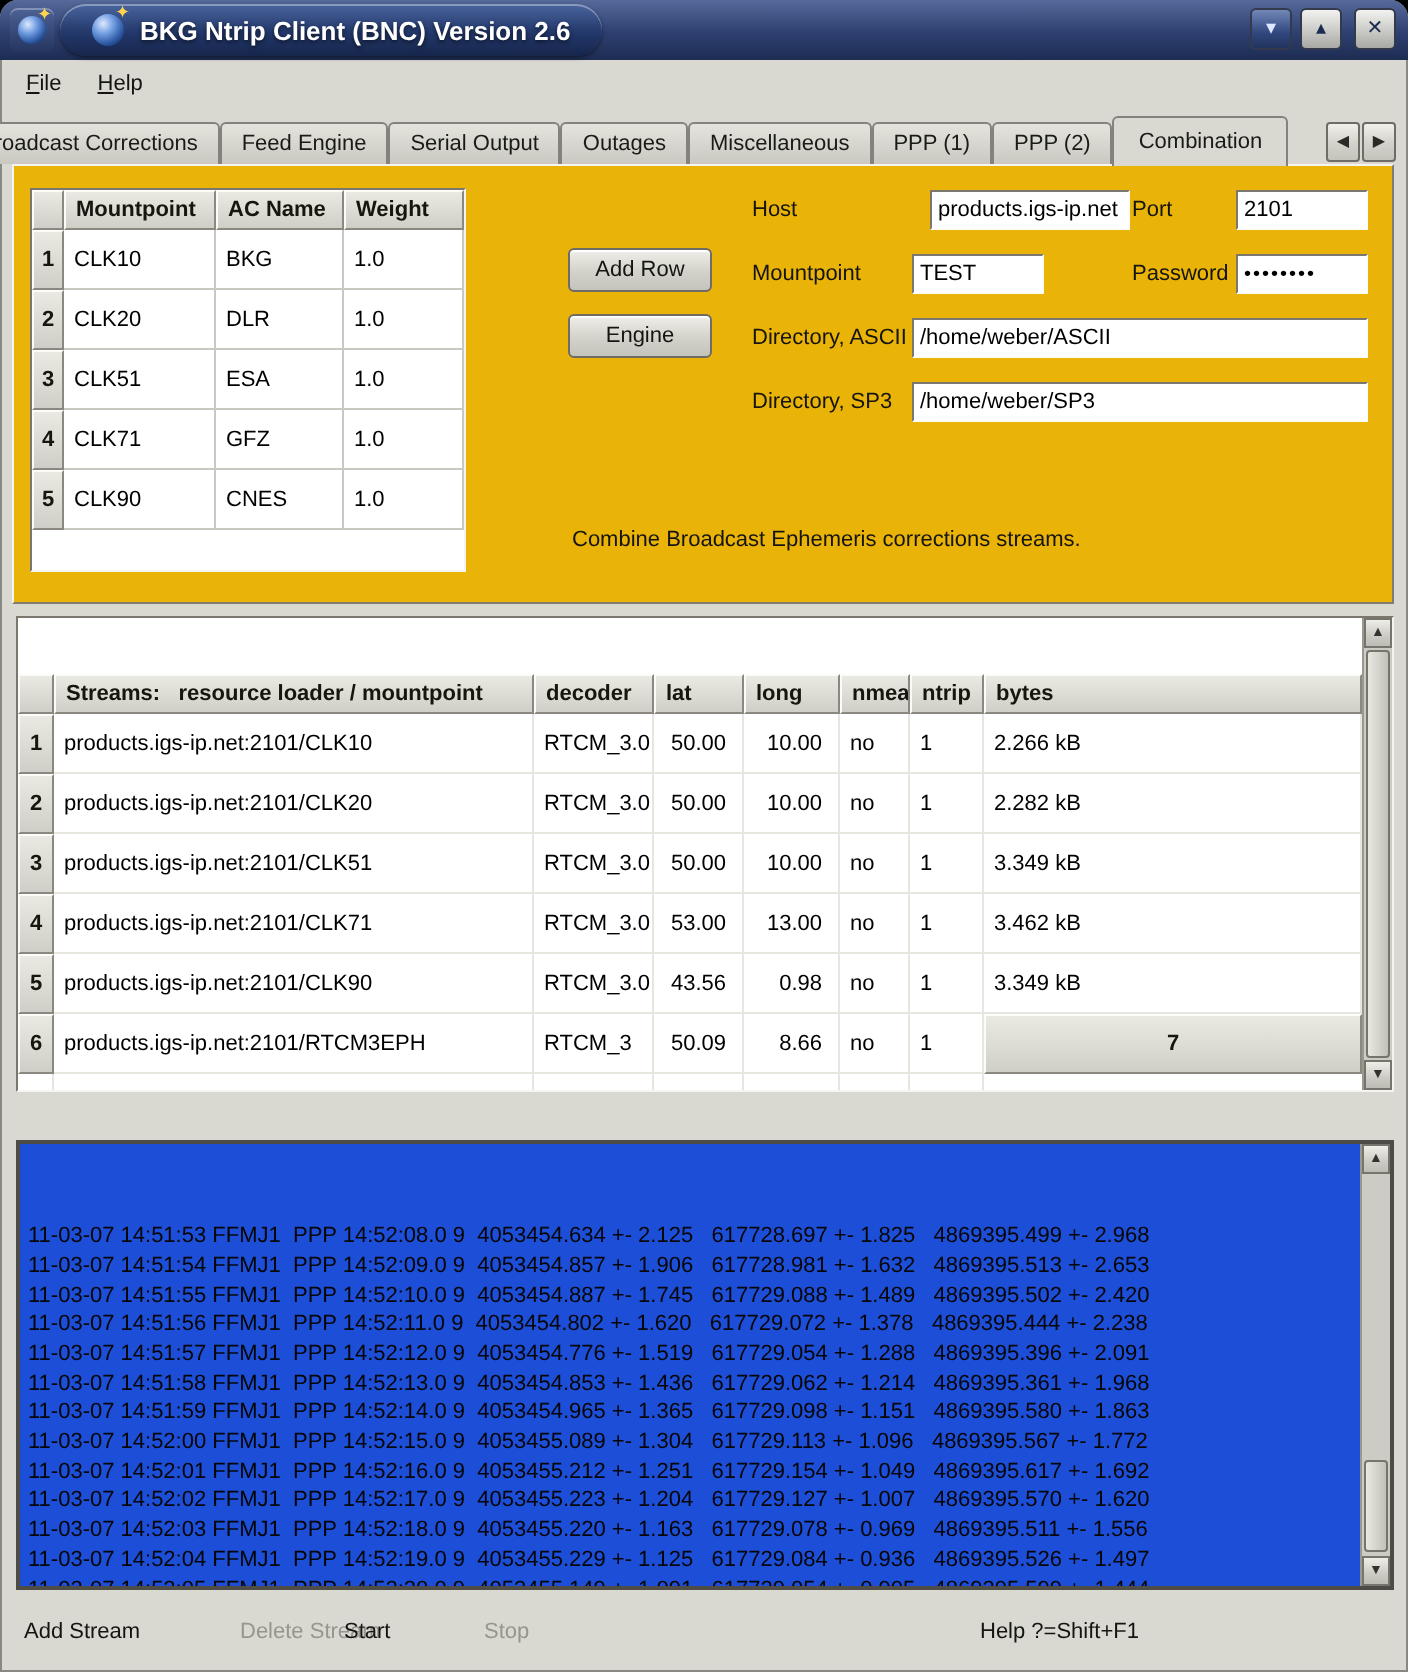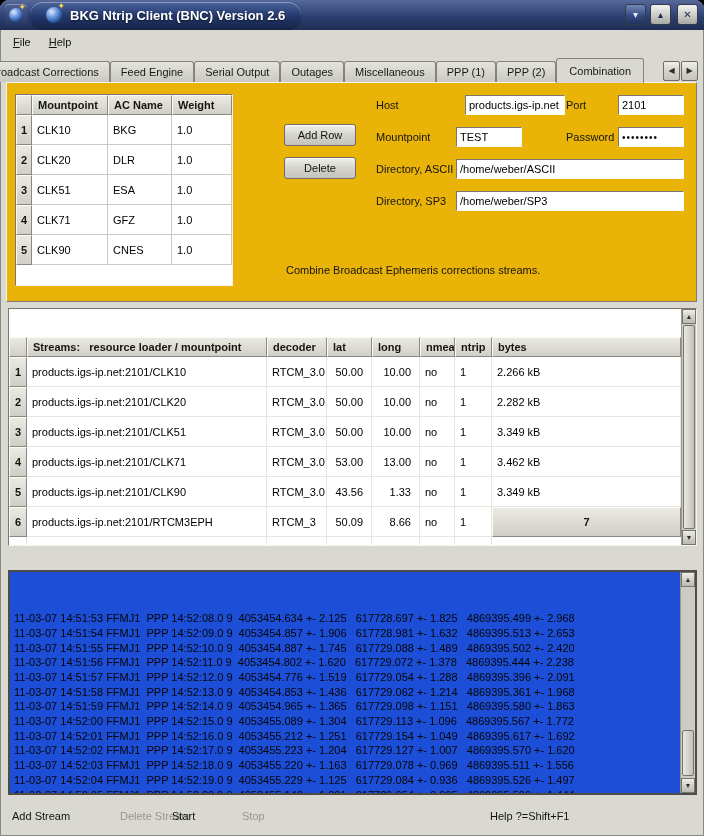--- a/index.html
+++ b/index.html
@@ -214,21 +214,21 @@
         <div class="cc">GFZ</div>
         <div class="cc">1.0</div>
 
         <div class="cnum">5</div>
         <div class="cc">CLK90</div>
         <div class="cc">CNES</div>
         <div class="cc">1.0</div>
       </div>
 
     <button class="btn btn-add">Add Row</button>
-    <button class="btn btn-del">Delete</button>
+    <button class="btn btn-del">Engine</button>
 
     <span class="flabel l-host">Host</span>
     <input class="field f-host" value="products.igs-ip.net" style="">
     <span class="flabel l-port">Port</span>
     <input class="field f-port" value="2101" style="">
     <span class="flabel l-mp">Mountpoint</span>
     <input class="field f-mp" value="TEST" style="">
     <span class="flabel l-pw">Password</span>
     <input class="field f-pw" value="••••••••" style="">
     <span class="flabel l-ascii">Directory, ASCII</span>
@@ -283,21 +283,21 @@
         <div class="scell right">53.00</div>
         <div class="scell right">13.00</div>
         <div class="scell">no</div>
         <div class="scell">1</div>
         <div class="scell">3.462 kB</div>
 
         <div class="snum">5</div>
         <div class="scell">products.igs-ip.net:2101/CLK90</div>
         <div class="scell">RTCM_3.0</div>
         <div class="scell right">43.56</div>
-        <div class="scell right">1.33</div>
+        <div class="scell right">0.98</div>
         <div class="scell">no</div>
         <div class="scell">1</div>
         <div class="scell">3.349 kB</div>
 
         <div class="snum">6</div>
         <div class="scell">products.igs-ip.net:2101/RTCM3EPH</div>
         <div class="scell">RTCM_3</div>
         <div class="scell right">50.09</div>
         <div class="scell right">8.66</div>
         <div class="scell">no</div>

